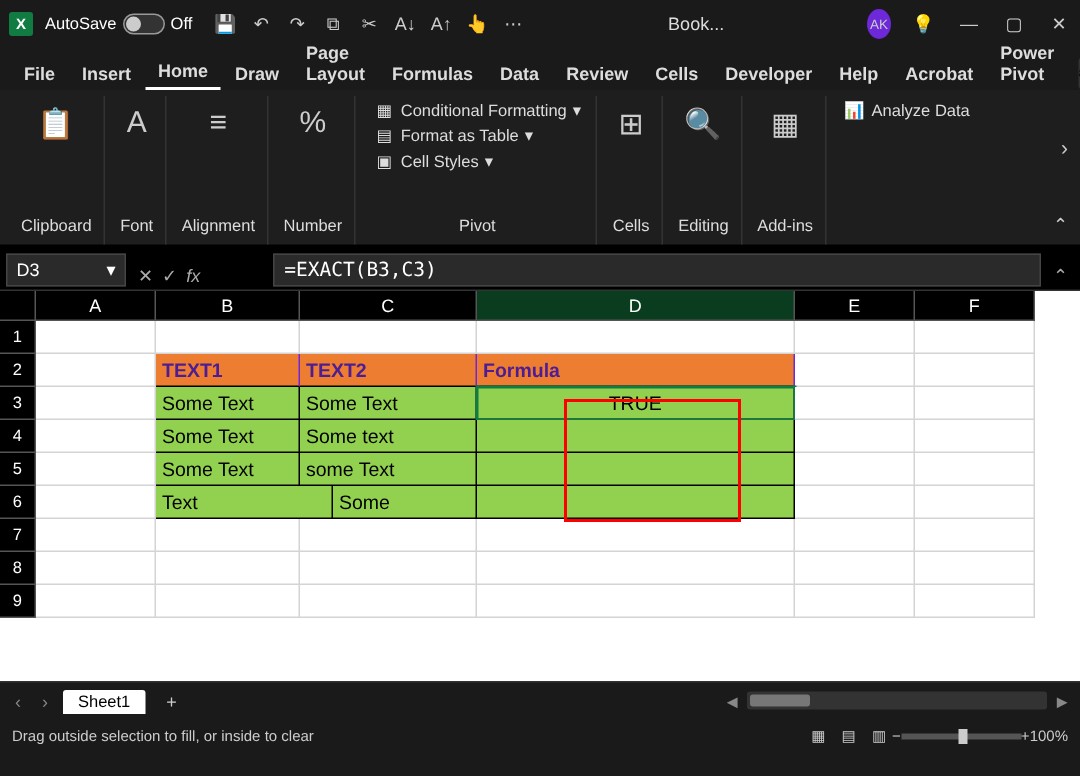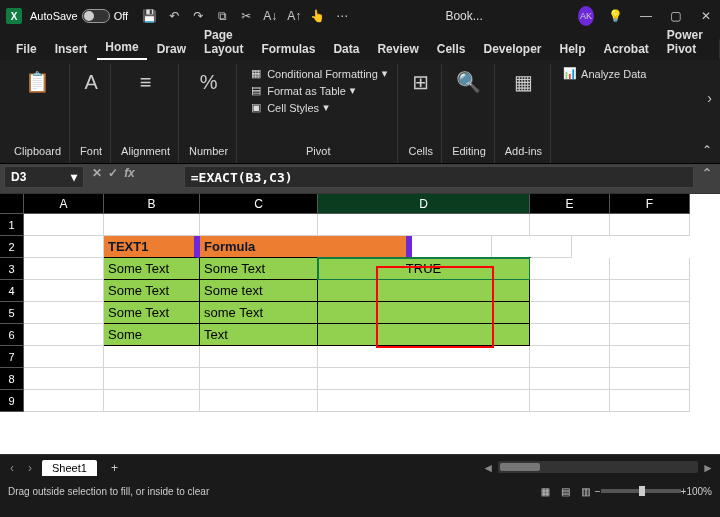--- a/index.html
+++ b/index.html
@@ -21,37 +21,37 @@
 .tabs .rightbtn { width: 24px; height: 22px; background: #333; display: flex; align-items: center; justify-content: center; margin-left: 4px; border-radius: 3px; }
 .tabs .sharebtn { background: #107c41; }
 .ribbon { height: 104px; background: #1e1e1e; display: flex; padding: 4px 6px 0 6px; gap: 2px; border-bottom: 1px solid #000; position: relative; }
 .group { display: flex; flex-direction: column; align-items: center; justify-content: flex-start; padding: 2px 8px; border-right: 1px solid #333; }
 .group .bigbtn { display: flex; flex-direction: column; align-items: center; gap: 2px; cursor: pointer; padding: 2px 4px; }
 .group .bigbtn .ico { font-size: 20px; height: 28px; display: flex; align-items: center; color: #ccc; }
 .group .label { font-size: 11px; color: #ddd; margin-top: auto; padding-bottom: 4px; }
 .group .stack { display: flex; flex-direction: column; gap: 2px; }
 .group .mini { display: flex; align-items: center; gap: 4px; font-size: 11px; color: #ddd; cursor: pointer; padding: 1px 2px; }
 .group .mini .mico { width: 14px; text-align: center; }
-.namebox-row { height: 30px; background: #404040; display: flex; align-items: flex-start; padding: 2px 4px; gap: 4px; border-bottom: 1px solid #333; font-weight: bold; }
+.namebox-row { height: 30px; background: #000000; display: flex; align-items: flex-end; padding: 2px 4px; gap: 4px; border-bottom: 1px solid #333; }
 .namebox { width: 80px; height: 22px; background: #2a2a2a; border: 1px solid #444; display: flex; align-items: center; padding: 0 6px; font-size: 12px; justify-content: space-between; }
 .fx-icons { display: flex; gap: 6px; color: #aaa; padding: 0 4px; }
 .formula-bar { flex: 1; height: 22px; background: #2a2a2a; border: 1px solid #444; padding: 0 6px; display: flex; align-items: center; font-size: 13px; font-family: Consolas, monospace; color: #fff; margin-left: 41px; }
 .ribbon .collapse { position: absolute; right: 8px; bottom: 6px; color: #ccc; cursor: pointer; }
 .ribbon .more { position: absolute; right: 8px; top: 30px; color: #ccc; cursor: pointer; font-size: 14px; }
 .grid-area { background: #fff; color: #000; position: relative; height: 260px; overflow: hidden; }
 .colheaders { display: flex; height: 20px; }
 .corner { width: 24px; background: #000; border-right: 1px solid #555; border-bottom: 1px solid #555; }
 .colh { background: #000; color: #fff; text-align: center; font-size: 12px; border-right: 1px solid #555; border-bottom: 1px solid #555; display: flex; align-items: center; justify-content: center; cursor: pointer; }
 .colh.sel { background: #0a3d1f; }
 .rows { }
 .row { display: flex; height: 22px; }
 .rowh { width: 24px; background: #000; color: #fff; text-align: center; font-size: 11px; border-right: 1px solid #555; border-bottom: 1px solid #555; display: flex; align-items: center; justify-content: center; cursor: pointer; }
 .cell { border-right: 1px solid #d4d4d4; border-bottom: 1px solid #d4d4d4; font-size: 13px; padding: 0 4px; display: flex; align-items: center; background: #fff; overflow: hidden; white-space: nowrap; }
 .w-a { width: 80px; } .w-b { width: 96px; } .w-c { width: 118px; } .w-d { width: 212px; } .w-e { width: 80px; } .w-f { width: 80px; }
-.hdr-cell { background: #ed7d31; font-weight: bold; color: #0f172a; border-right: 6px solid #6d28d9; border-bottom: 1px solid #000; }
+.hdr-cell { background: #ed7d31; font-weight: bold; color: #4c1d95; border-right: 1px solid #6d28d9; border-bottom: 1px solid #000; }
 .data-cell { background: #92d050; border-right: 1px solid #000; border-bottom: 1px solid #000; }
 .result-cell { background: #92d050; border-right: 1px solid #000; border-bottom: 1px solid #000; text-align: center; justify-content: center; }
 .active-cell { outline: 2px solid #107c41; outline-offset: -1px; }
 .redbox { position: absolute; border: 2px solid red; pointer-events: none; }
 .sheet-tabs { height: 26px; background: #1a1a1a; display: flex; align-items: center; padding: 0 6px; gap: 6px; border-top: 1px solid #333; }
 .sheet-tabs .nav { color: #888; cursor: pointer; padding: 0 4px; }
 .sheet-tab { background: #fff; color: #000; padding: 2px 10px; font-size: 11px; border-radius: 2px 2px 0 0; cursor: pointer; }
 .sheet-tabs .add { color: #ccc; cursor: pointer; padding: 0 8px; }
 .sheet-tabs .hscroll { flex: 1; display: flex; justify-content: flex-end; }
 .sheet-tabs .hscroll .track { width: 200px; height: 12px; background: #333; position: relative; border-radius: 2px; }
@@ -218,20 +218,21 @@
         <div class="cell w-b"></div>
         <div class="cell w-c"></div>
         <div class="cell w-d"></div>
         <div class="cell w-e"></div>
         <div class="cell w-f"></div>
       </div>
     <div class="row">
         <div class="rowh">2</div>
         <div class="cell w-a"></div>
         <div class="cell w-b hdr-cell">TEXT1</div>
+        <div class="cell w-c hdr-cell">TEXT2</div>
         <div class="cell w-d hdr-cell">Formula</div>
         <div class="cell w-e"></div>
         <div class="cell w-f"></div>
       </div>
     <div class="row">
         <div class="rowh">3</div>
         <div class="cell w-a"></div>
         <div class="cell w-b data-cell">Some Text</div>
         <div class="cell w-c data-cell">Some Text</div>
         <div class="cell w-d result-cell active-cell">TRUE</div>
@@ -252,22 +253,22 @@
         <div class="cell w-a"></div>
         <div class="cell w-b data-cell">Some Text</div>
         <div class="cell w-c data-cell">some Text</div>
         <div class="cell w-d result-cell"></div>
         <div class="cell w-e"></div>
         <div class="cell w-f"></div>
       </div>
     <div class="row">
         <div class="rowh">6</div>
         <div class="cell w-a"></div>
+        <div class="cell w-c data-cell">Text</div>
         <div class="cell w-b data-cell">Some</div>
-        <div class="cell w-c data-cell">Text</div>
         <div class="cell w-d result-cell"></div>
         <div class="cell w-e"></div>
         <div class="cell w-f"></div>
       </div>
     <div class="row">
         <div class="rowh">7</div>
         <div class="cell w-a"></div>
         <div class="cell w-b"></div>
         <div class="cell w-c"></div>
         <div class="cell w-d"></div>

